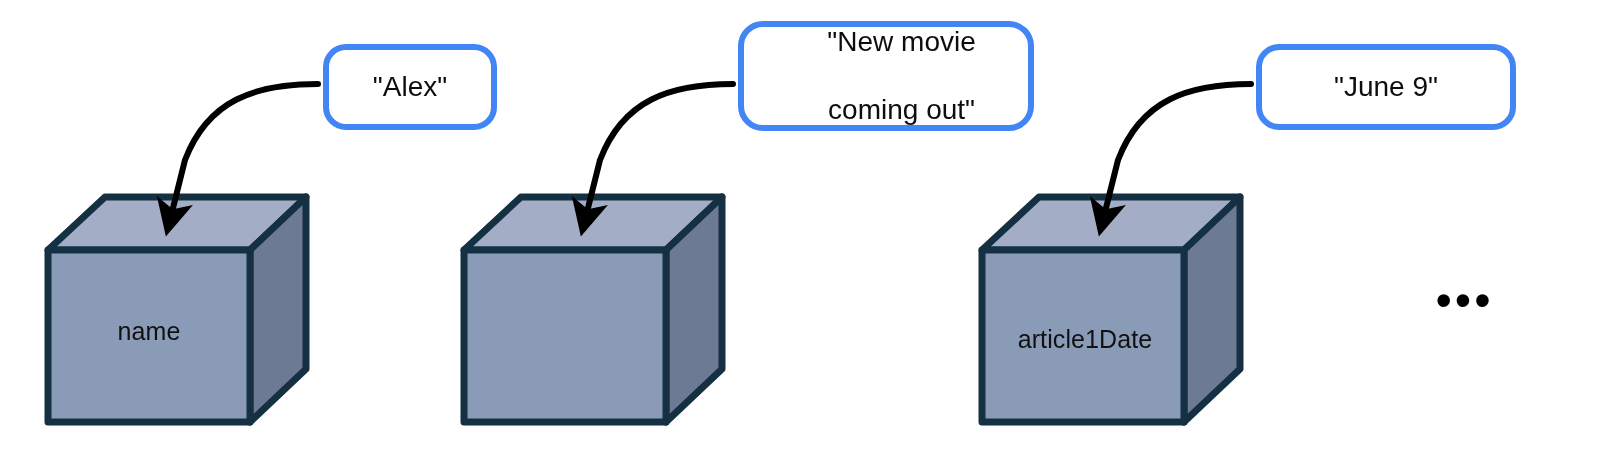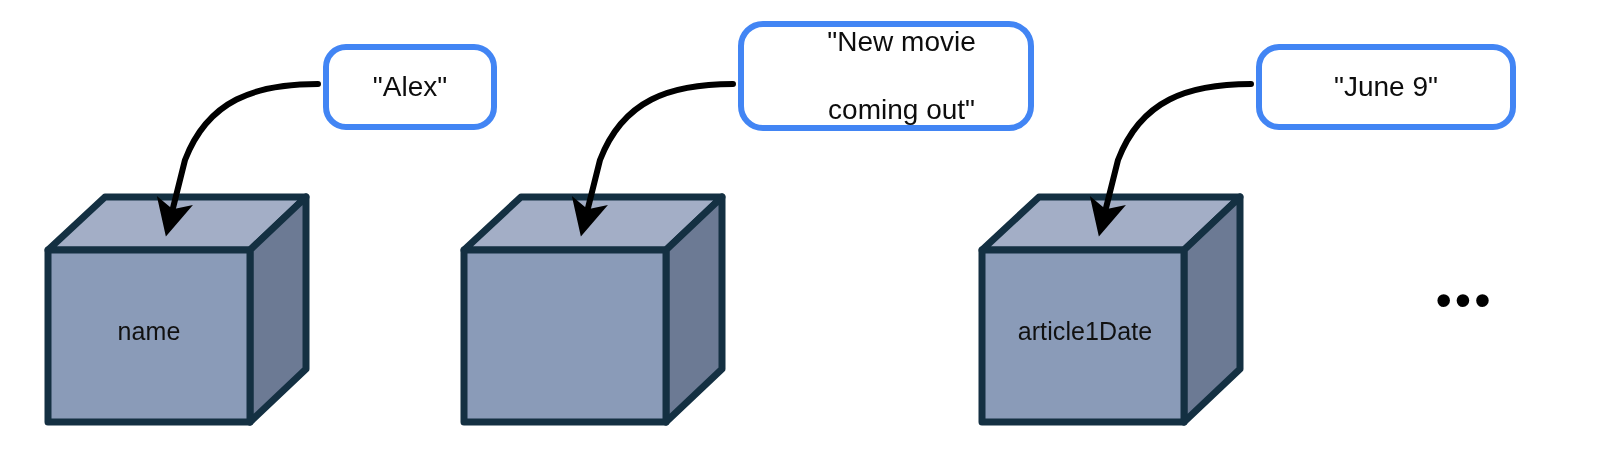--- a/index.html
+++ b/index.html
@@ -96,21 +96,21 @@
     <path d="M 318 84 C 255 84 208 100 185 160 L 173 208" fill="none" stroke="#000000" stroke-width="6" stroke-linecap="round" marker-end="url(#arrowhead)"></path>
 
     <path d="M 733 84 C 670 84 623 100 600 160 L 588 208" fill="none" stroke="#000000" stroke-width="6" stroke-linecap="round" marker-end="url(#arrowhead)"></path>
 
     <path d="M 1251 84 C 1188 84 1141 100 1118 160 L 1106 208" fill="none" stroke="#000000" stroke-width="6" stroke-linecap="round" marker-end="url(#arrowhead)"></path>
   </svg>
 
   <div class="cube-label" style="left:149px; top:331px;">name</div>
 
 
-  <div class="cube-label" style="left:1085px; top:331px;">article1Date</div>
+  <div class="cube-label" style="left:1085px; top:339px;">article1Date</div>
 
   <div class="bubble-text" style="left:410px; top:87px;">"Alex"</div>
 
   <div class="bubble-text" style="left:886px; top:76px;">
     <span>"New movie</span><br>
     <span>coming out"</span>
   </div>
 
   <div class="bubble-text" style="left:1386px; top:87px;">"June 9"</div>
 

